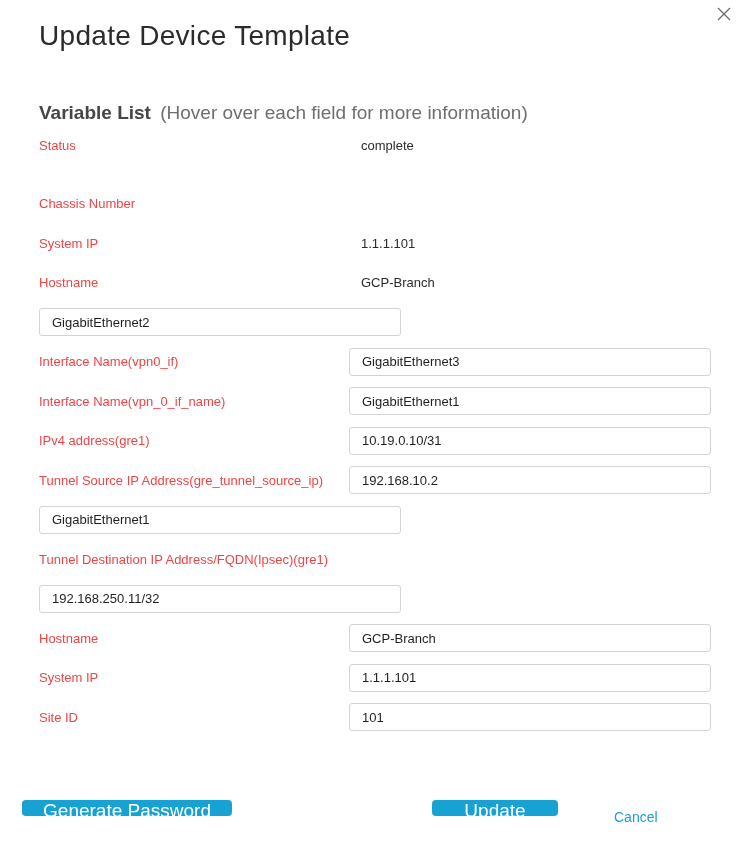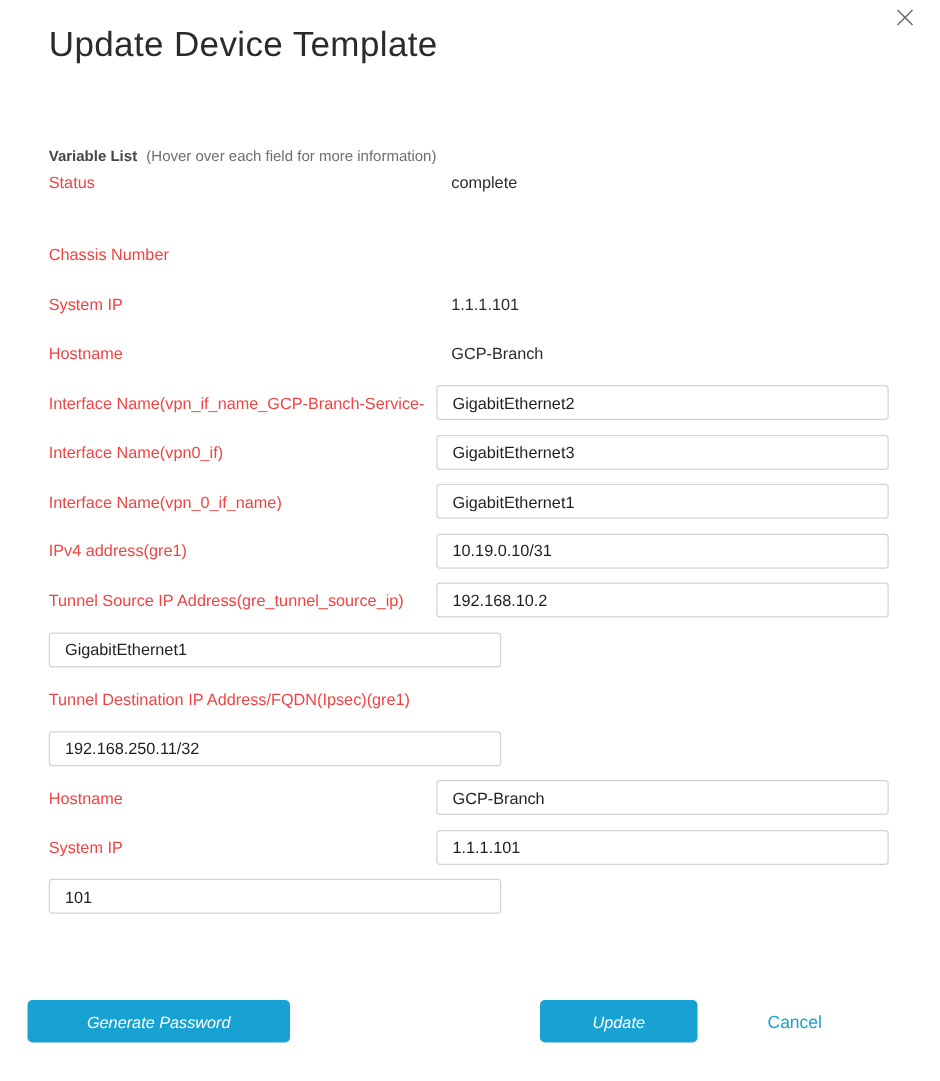--- a/index.html
+++ b/index.html
@@ -20,22 +20,22 @@
   }
   .close-btn {
     position: absolute; top: 5px; right: 19px;
     width: 18px; height: 18px;
     background: transparent; border: none; cursor: pointer;
     display: flex; align-items: center; justify-content: center;
   }
   .close-btn svg { display:block; }
 
   .section-head {
-    position: absolute; left: 39px; top: 118px;
-    font-size: 12px; color: #39393b;
+    position: absolute; left: 39px; top: 102px;
+    font-size: 19px; color: #39393b;
   }
   .section-head .sec-title { font-weight: bold; color: #45454a; }
   .section-head .sec-hint { font-weight: normal; color: #6e6e72; margin-left: 4px; }
 
   .form {
     position: absolute; left: 39px; top: 126px; right: 20px;
   }
   .field-row {
     height: 39.5px;
     display: flex; align-items: center;
@@ -57,27 +57,26 @@
     font-family: "Liberation Sans", "DejaVu Sans", sans-serif;
     font-size: 13px; color: #1f1f21;
     padding: 0 10px 0 12px;
     outline: none;
   }
 
   .footer {
     position: absolute; left: 0; top: 800px; width: 100%; height: 34px;
   }
   .btn {
-    position: absolute; top: 0; height: 34px;
+    position: absolute; top: 0; height: 16px;
     border: none; border-radius: 4px;
     background: var(--accent);
-    color: #ffffff; font-size: 13px;
+    color: #ffffff; font-size: 19px;
     font-family: "Liberation Sans", "DejaVu Sans", sans-serif;
     cursor: pointer;
-    font-style: italic;
   }
   .btn-generate { left: 22px; width: 210px; }
   .btn-update { left: 432px; width: 126px; }
   .link-cancel {
     position: absolute; left: 614px; top: 0; height: 34px;
     display: flex; align-items: center;
     background: transparent; border: none;
     color: var(--accent); font-size: 14px;
     font-family: "Liberation Sans", "DejaVu Sans", sans-serif;
     cursor: pointer; text-decoration: none;
@@ -116,21 +115,20 @@
     <div class="field-label">System IP</div>
     <div class="field-value">1.1.1.101</div>
   </div>
         <div class="field-row">
     <div class="field-label">Hostname</div>
     <div class="field-value">GCP-Branch</div>
   </div>
       </div>
     <div class="input-rows">
         <div class="field-row">
-    <div class="field-label">Interface Name(vpn_if_name_GCP-Branch-Service-</div>
     <input class="field-input" type="text" value="GigabitEthernet2" style="">
   </div>
         <div class="field-row">
     <div class="field-label">Interface Name(vpn0_if)</div>
     <input class="field-input" type="text" value="GigabitEthernet3" style="">
   </div>
         <div class="field-row">
     <div class="field-label">Interface Name(vpn_0_if_name)</div>
     <input class="field-input" type="text" value="GigabitEthernet1" style="">
   </div>
@@ -153,20 +151,21 @@
   </div>
         <div class="field-row">
     <div class="field-label">Hostname</div>
     <input class="field-input" type="text" value="GCP-Branch" style="">
   </div>
         <div class="field-row">
     <div class="field-label">System IP</div>
     <input class="field-input" type="text" value="1.1.1.101" style="">
   </div>
         <div class="field-row">
+    <div class="field-label">Site ID</div>
     <input class="field-input" type="text" value="101" style="">
   </div>
       </div>
   </div>
 
   <div class="footer">
     <button class="btn btn-generate">Generate Password</button>
     <button class="btn btn-update">Update</button>
     <button class="link-cancel">Cancel</button>
   </div>

